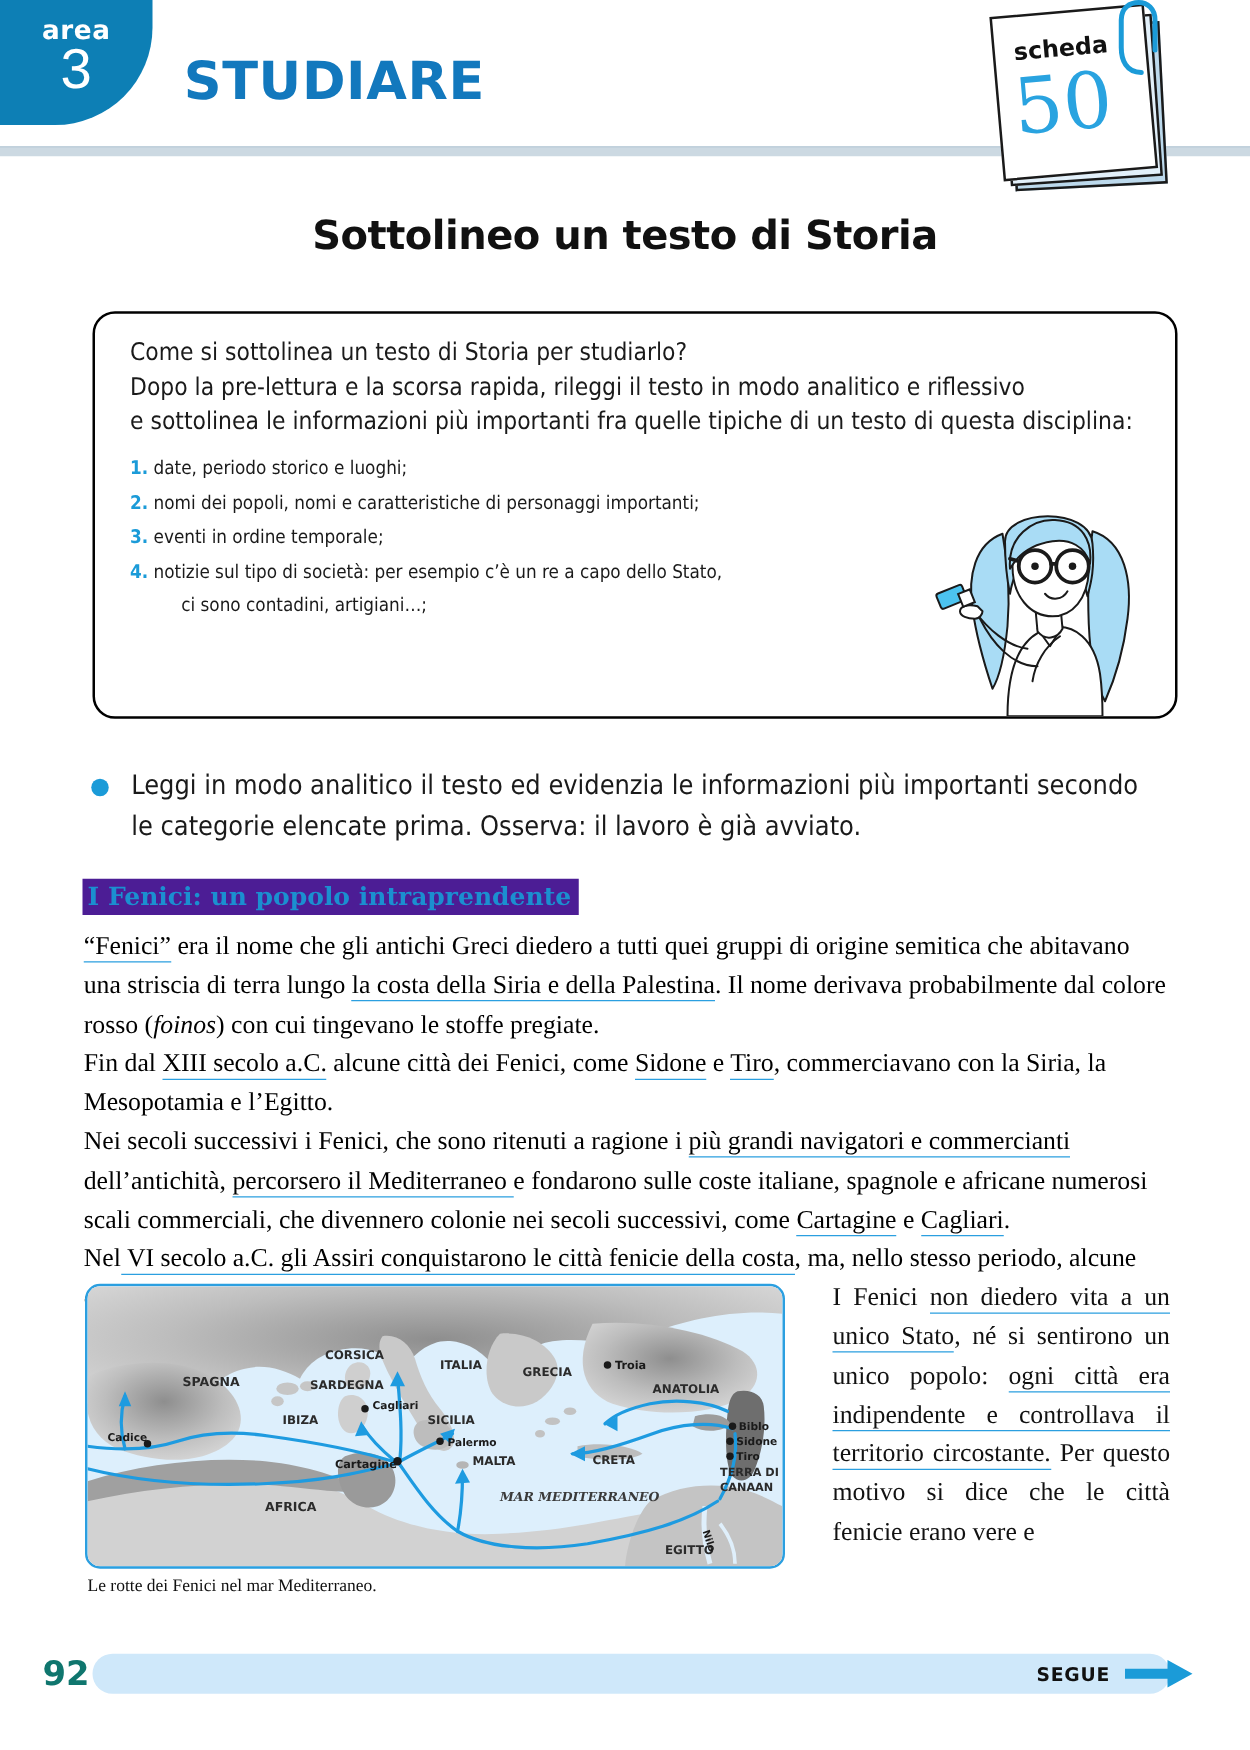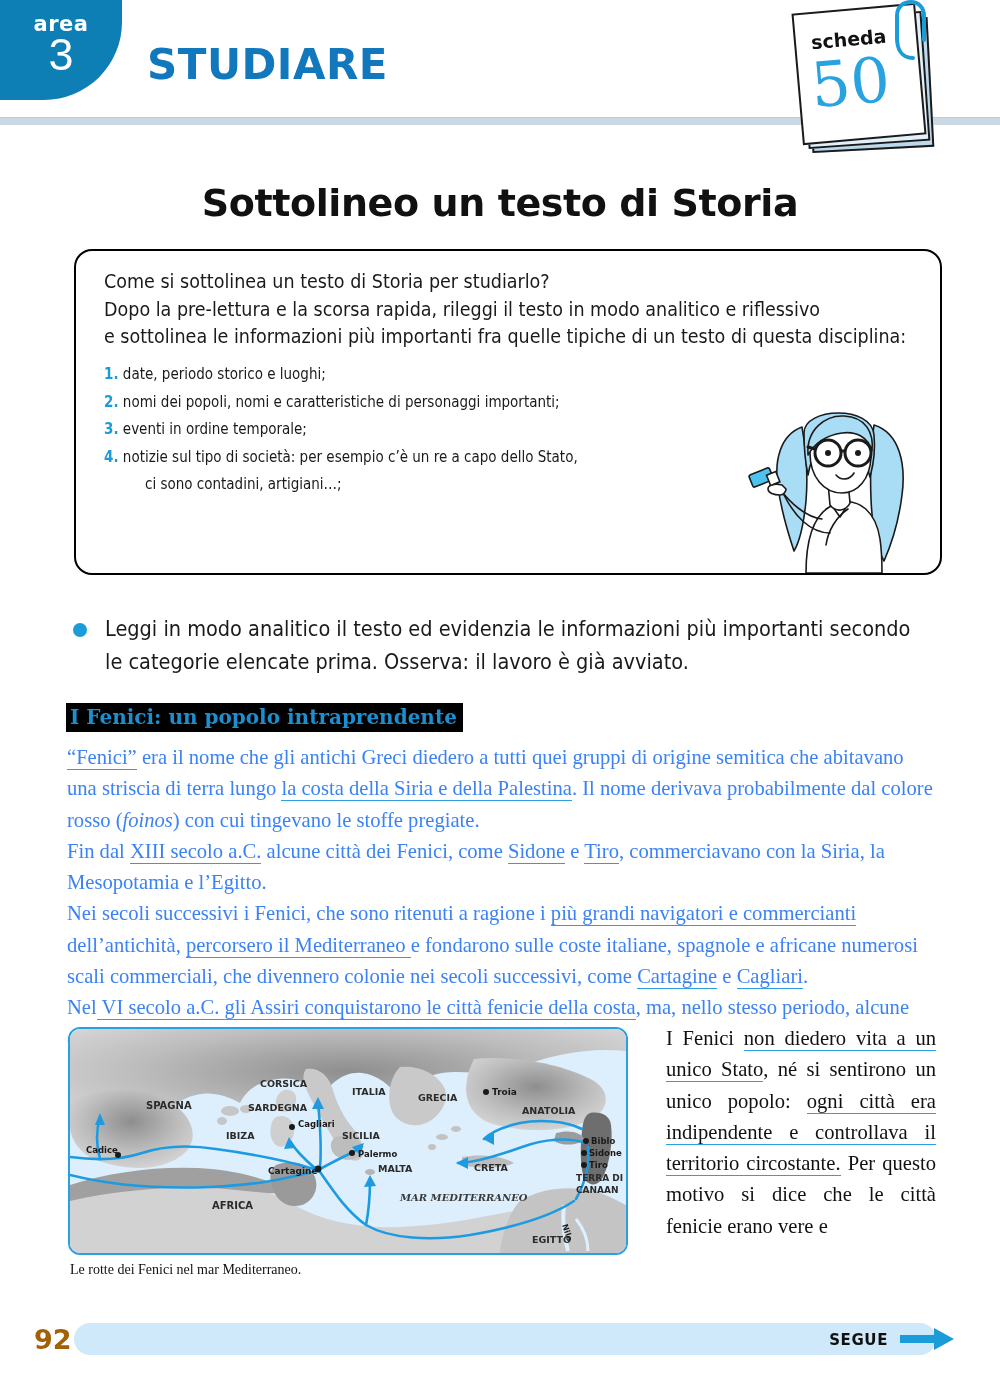--- a/index.html
+++ b/index.html
@@ -59,23 +59,23 @@
   }
   .scheda-num {
     position: absolute; left: 16px; top: 48px;
     font-size: 62px; color: #29a3e0; transform: rotate(-5deg);
     font-family: "DejaVu Serif", serif; font-weight: 400; line-height: 1;
   }
   .clip { position: absolute; left: 96px; top: -4px; }
 
   
   .main-title {
-    position: absolute; left: 0; top: 181px; width: 1000px;
+    position: absolute; left: 0; top: 169px; width: 1000px;
     text-align: center;
-    font-size: 38px; font-weight: bold; color: #111111;
+    font-size: 32px; font-weight: bold; color: #111111;
     font-family: "DejaVu Sans", sans-serif;
     letter-spacing: -0.4px;
   }
 
   
   .intro-box {
     position: absolute; left: 74px; top: 249px;
     width: 868px; height: 326px;
     border: 2px solid #000000; border-radius: 18px;
     box-sizing: border-box;
@@ -108,28 +108,28 @@
   }
   .instruction-text {
     margin-left: 32px;
     font-size: 21.5px; line-height: 33px; color: #1a1a1a;
     font-family: "DejaVu Sans Condensed", "DejaVu Sans", sans-serif;
   }
 
   
   .art-heading {
     position: absolute; left: 66px; top: 703px;
-    background: #000000; color: #1b8fd0;
+    background: #4c1d95; color: #1b8fd0;
     font-family: "DejaVu Serif", serif; font-weight: bold;
     font-size: 20px; padding: 2px 6px 3px 4px;
   }
   .art-body {
     position: absolute; left: 67px; top: 742px; width: 869px;
     font-family: "Liberation Serif", serif;
-    font-size: 20.6px; line-height: 31.3px; color: #3b82f6;
+    font-size: 20.6px; line-height: 31.3px; color: #000000;
   }
   .art-body p { margin: 0; }
   .u { border-bottom: 1.6px solid #2b9fe0; padding-bottom: 1px; }
 
   
   .map-frame {
     position: absolute; left: 68px; top: 1027px;
     width: 560px; height: 228px;
     border: 2px solid #2b9fe0; border-radius: 12px;
     background: #dff0fb; box-sizing: border-box; overflow: hidden;
@@ -146,21 +146,21 @@
   }
 
   
   .footer-bar {
     position: absolute; left: 74px; top: 1323px;
     width: 862px; height: 32px;
     background: #cfe8fa; border-radius: 16px;
   }
   .page-num {
     position: absolute; left: 34px; top: 1324px;
-    font-size: 27px; font-weight: bold; color: #a16207;
+    font-size: 27px; font-weight: bold; color: #0f766e;
     font-family: "DejaVu Sans", sans-serif;
   }
   .segue {
     position: absolute; right: 112px; top: 1331px;
     font-size: 15px; font-weight: bold; color: #111; letter-spacing: .6px;
     font-family: "DejaVu Sans", sans-serif;
   }
   .segue-arrow { position: absolute; right: 44px; top: 1327px; }
 
   

